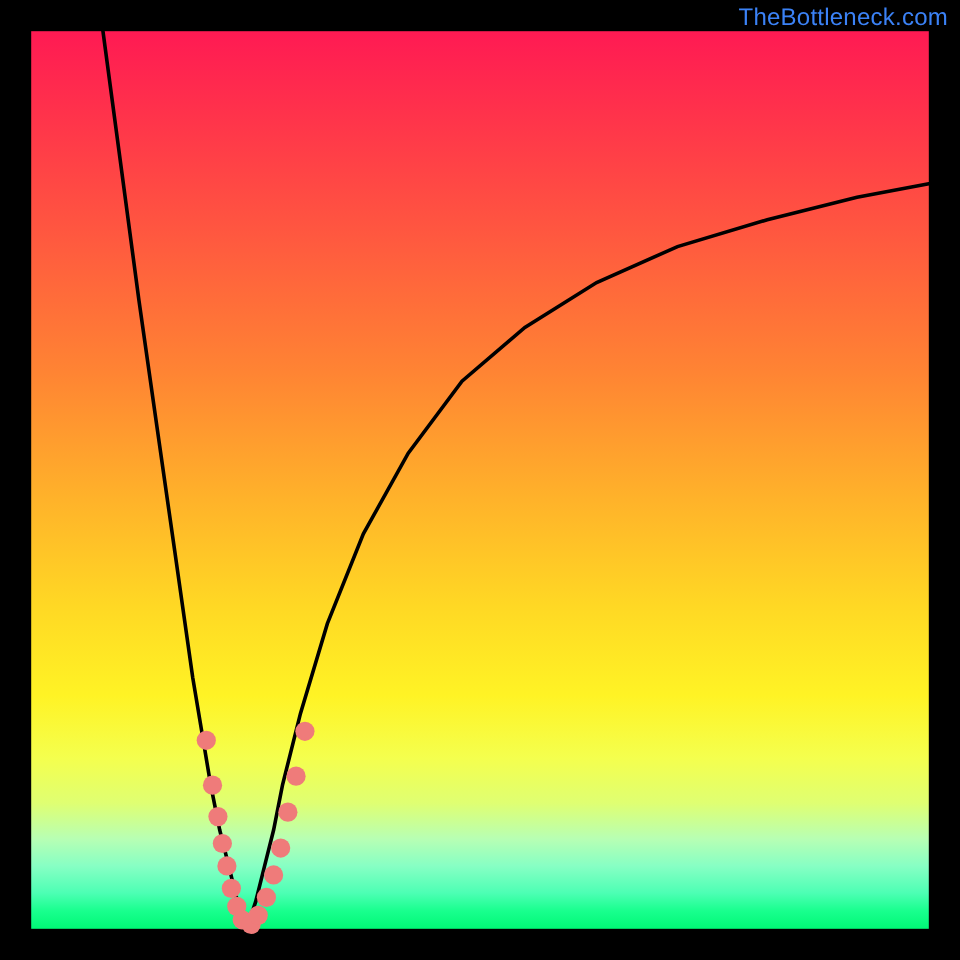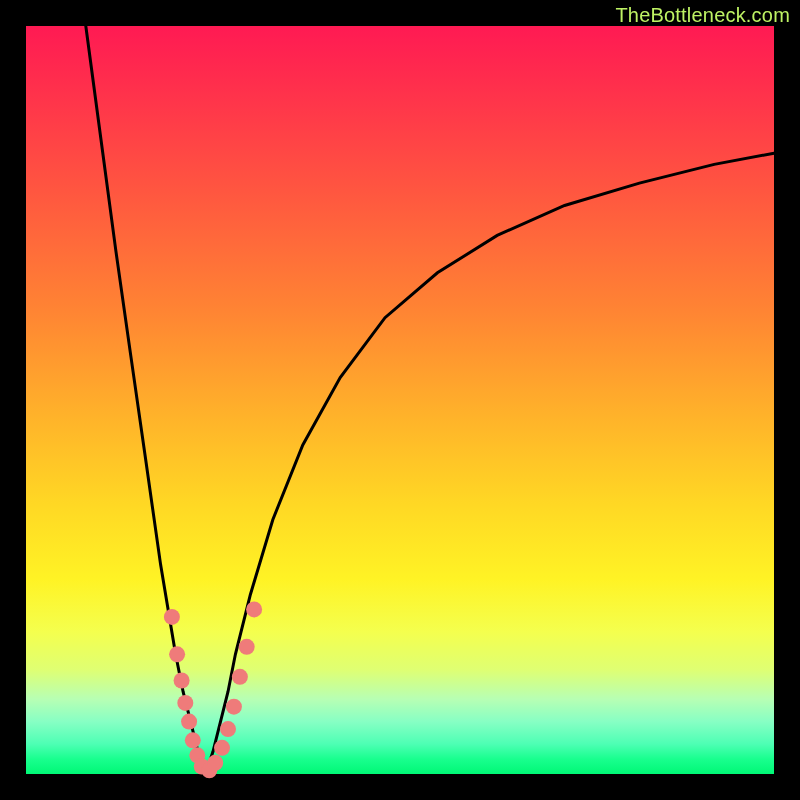--- a/index.html
+++ b/index.html
@@ -40,21 +40,21 @@
       #87ffc4 93%,
       #4dffb4 96%,
       #19ff8e 98%,
       #00f876 100%
     );
   }
   .watermark {
     position: absolute;
     top: 4px;
     right: 10px;
-    color: #bef264;
+    color: #3b82f6;
     font-size: 20px;
     font-weight: 500;
     letter-spacing: 0.2px;
     user-select: none;
   }
   svg.curve {
     position: absolute;
     top: 0; left: 0;
     width: 748px;
     height: 748px;

